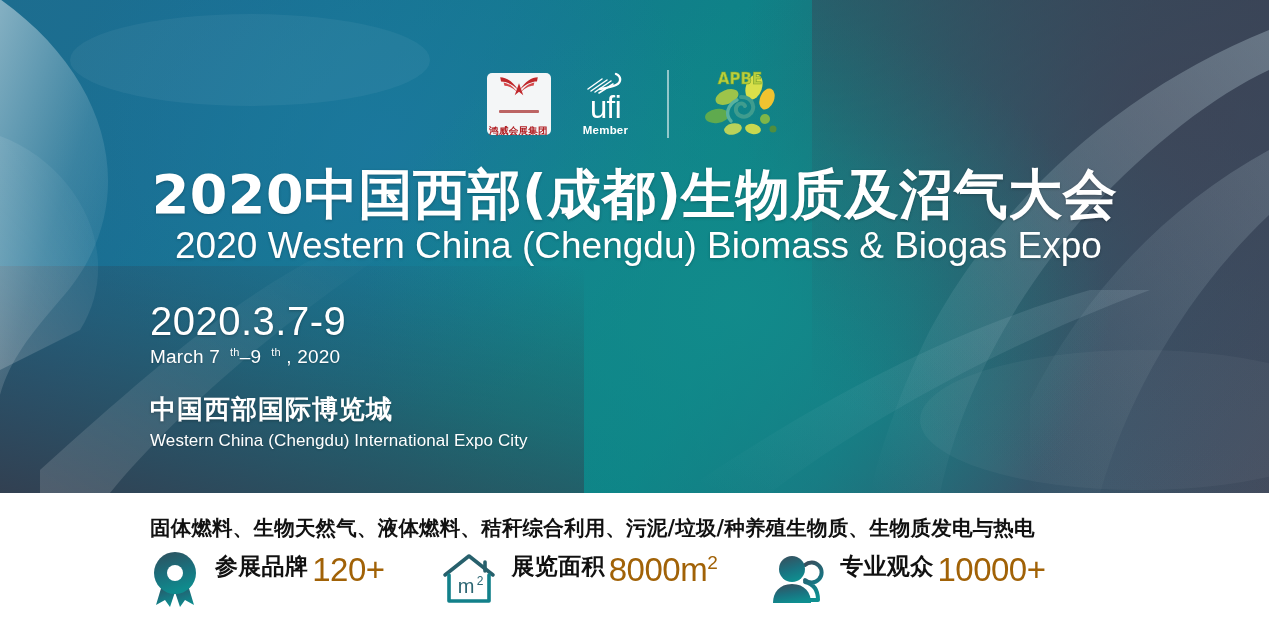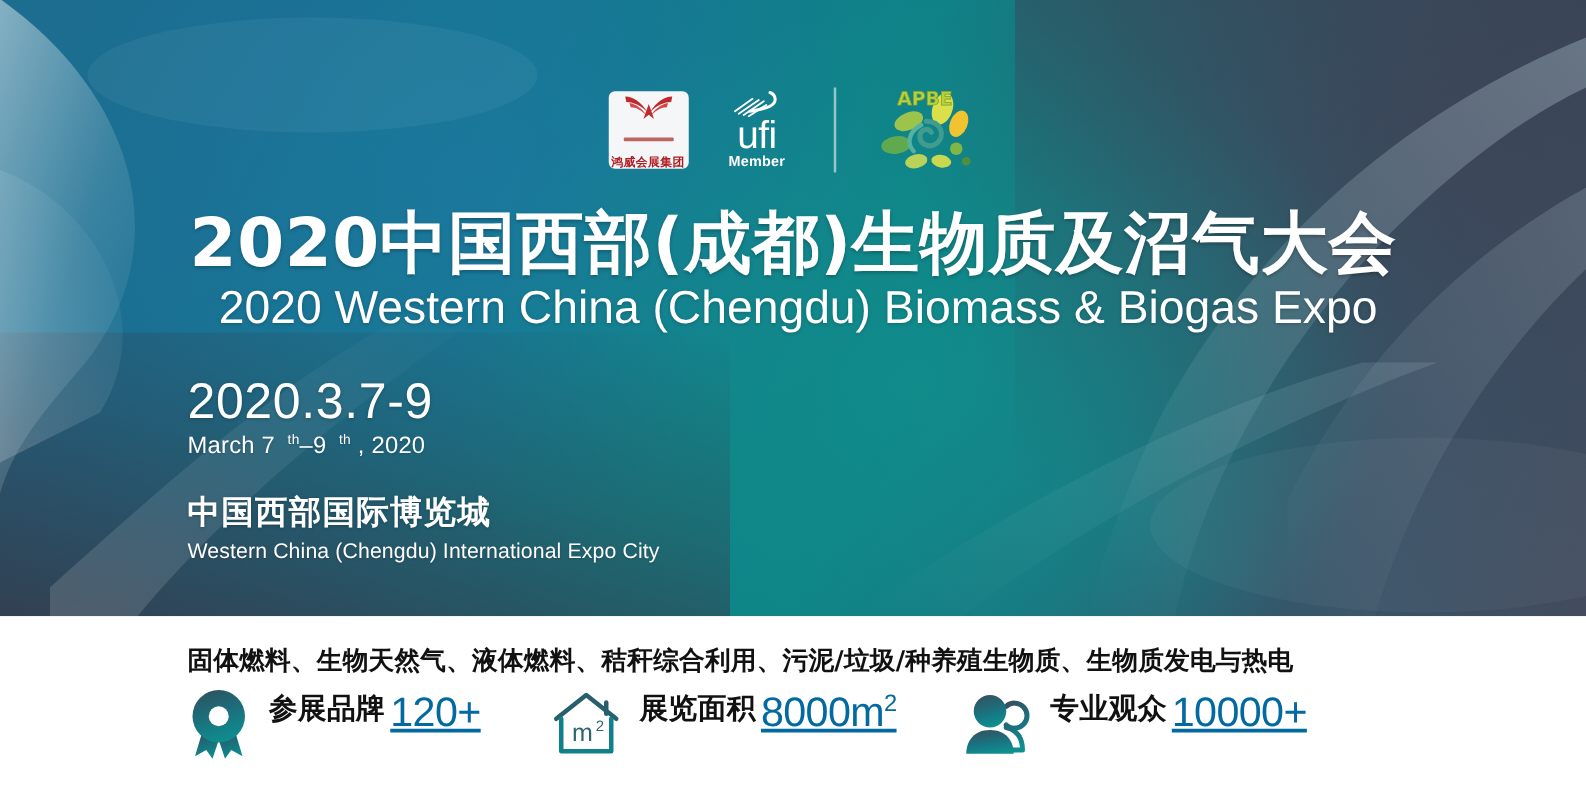--- a/index.html
+++ b/index.html
@@ -109,23 +109,22 @@
     font-family:"DejaVu Sans","Liberation Sans",sans-serif;
   }
   .stats{position:absolute;left:148px;top:58px;width:1000px;display:flex;align-items:center;}
   .stat{display:flex;align-items:flex-start;}
   .stat .ico{flex:0 0 auto;display:block;}
   .stat .label{
     font-size:23px;font-weight:bold;color:#111;margin-left:13px;letter-spacing:.3px;
     font-family:"DejaVu Sans","Liberation Sans",sans-serif;white-space:nowrap;
   }
   .stat .num{
-    font-size:33px;font-weight:400;color:#0369a1;margin-left:4px;letter-spacing:-.5px;white-space:nowrap;
+    font-size:33px;font-weight:400;color:#a16207;margin-left:4px;letter-spacing:-.5px;white-space:nowrap;
     font-family:"Liberation Sans","DejaVu Sans",sans-serif;
-    text-decoration:underline;
   }
   .stat .num sup{font-size:19px;vertical-align:super;}
   .gap1{width:54px;}
   .gap2{width:50px;}
 </style>
 </head>
 <body>
 
 <div id="poster">
 

